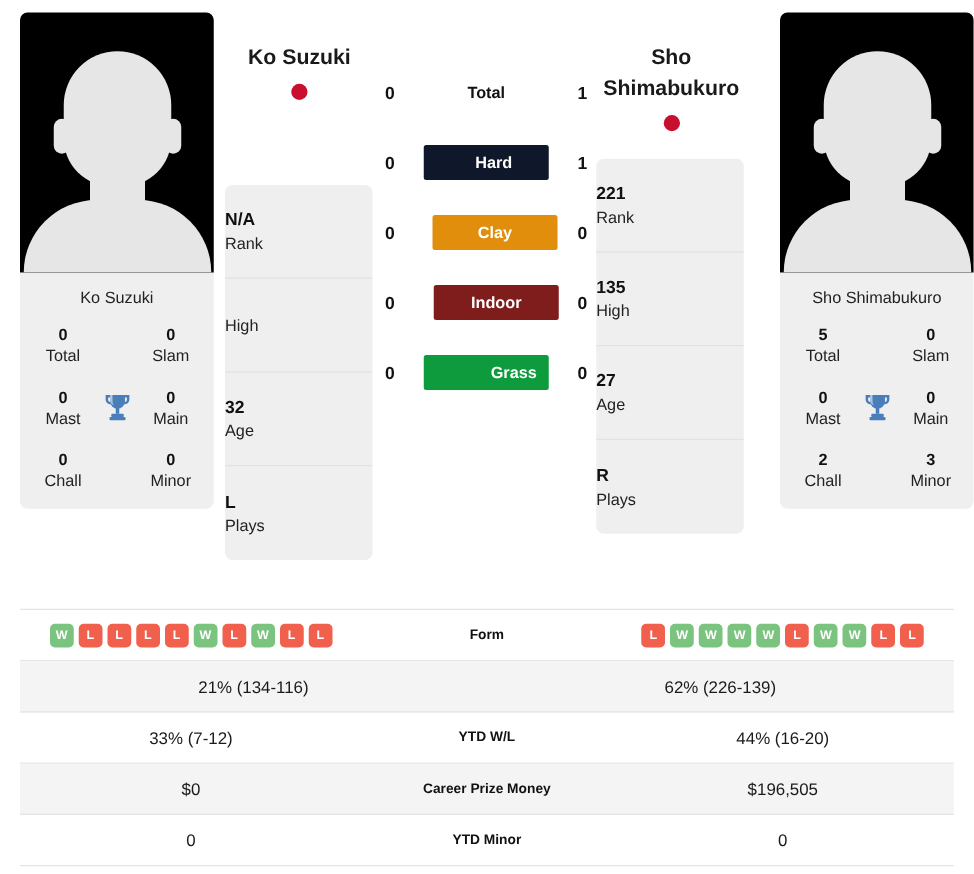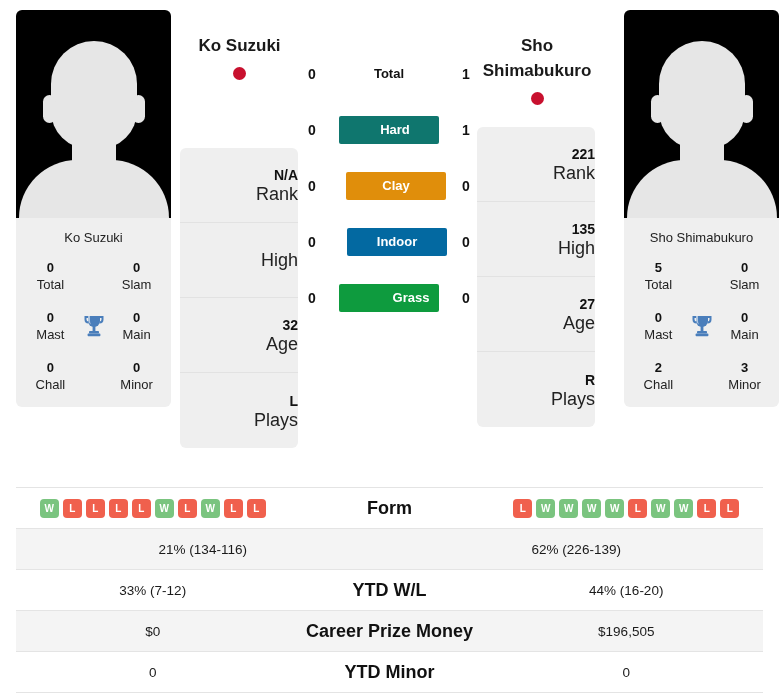--- a/index.html
+++ b/index.html
@@ -157,32 +157,32 @@
     overflow: hidden;
   }
   .info-card.left  { left: 180px; top: 148px; }
   .info-card.right { left: 477px; top: 127px; }
 
   .info-row {
     height: 75px;
     border-bottom: 1px solid #e2e2e2;
     display: flex;
     flex-direction: column;
-    align-items: flex-end;
+    align-items: flex-start;
     justify-content: center;
   }
   .info-row:last-child { border-bottom: none; }
   .info-val {
     font-size: 14px;
     font-weight: bold;
     color: #111;
     line-height: 19px;
   }
   .info-lbl {
-    font-size: 18px;
+    font-size: 13px;
     color: #222;
     line-height: 19px;
   }
 
   
   .h2h {
     position: absolute;
     left: 300px;
     top: 60px;
     width: 178px;
@@ -230,21 +230,21 @@
   .trow.alt { background: #f4f4f4; }
   .tcell-left, .tcell-right {
     flex: 1 1 0;
     text-align: center;
     font-size: 13.5px;
     color: #1a1a1a;
   }
   .tcell-mid {
     width: 200px;
     text-align: center;
-    font-size: 18px;
+    font-size: 11px;
     font-weight: bold;
     color: #111;
   }
   .form-strip {
     display: flex;
     justify-content: center;
     gap: 4px;
   }
   .form-badge {
     width: 19px;
@@ -436,31 +436,31 @@
     </div>
 
     <div class="h2h" id="h2h-list">
         <div class="h2h-row">
           <div class="h2h-num">0</div>
           <div class="h2h-mid plain">Total</div>
           <div class="h2h-num">1</div>
         </div>
         <div class="h2h-row">
           <div class="h2h-num">0</div>
-          <div class="h2h-mid chip" style="background: #0f766e; padding-left: 12px;">Hard</div>
+          <div class="h2h-mid chip" style="background: #0f172a; padding-left: 12px;">Hard</div>
           <div class="h2h-num">1</div>
         </div>
         <div class="h2h-row">
           <div class="h2h-num">0</div>
           <div class="h2h-mid chip" style="background: rgb(224, 142, 11); margin-left: 14px;">Clay</div>
           <div class="h2h-num">0</div>
         </div>
         <div class="h2h-row">
           <div class="h2h-num">0</div>
-          <div class="h2h-mid chip" style="background: #0369a1; margin-left: 16px;">Indoor</div>
+          <div class="h2h-mid chip" style="background: #7f1d1d; margin-left: 16px;">Indoor</div>
           <div class="h2h-num">0</div>
         </div>
         <div class="h2h-row">
           <div class="h2h-num">0</div>
           <div class="h2h-mid chip" style="background: rgb(14, 155, 62); padding-left: 44px;">Grass</div>
           <div class="h2h-num">0</div>
         </div>
       </div>
 
   </div>

